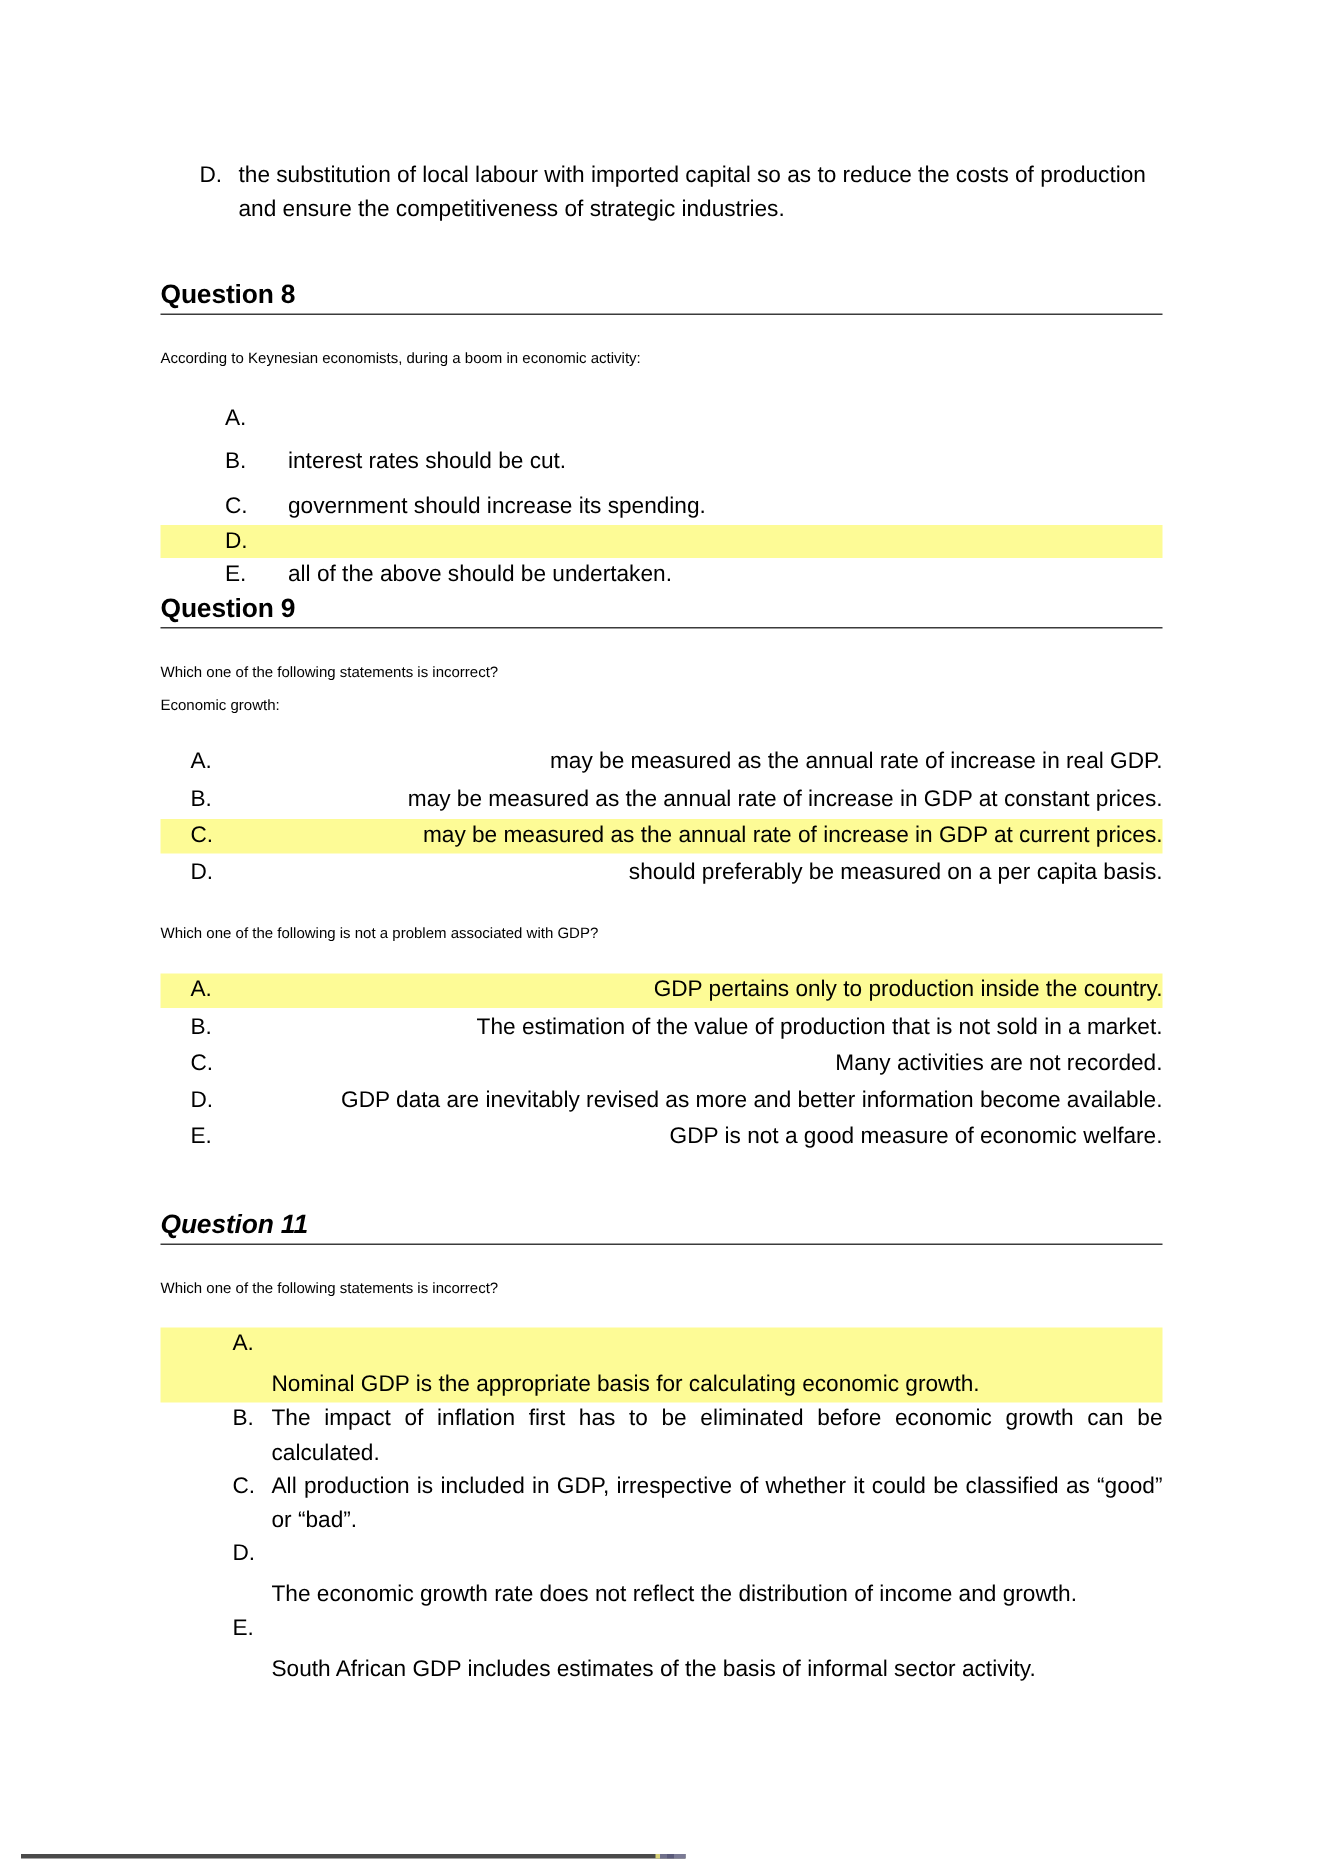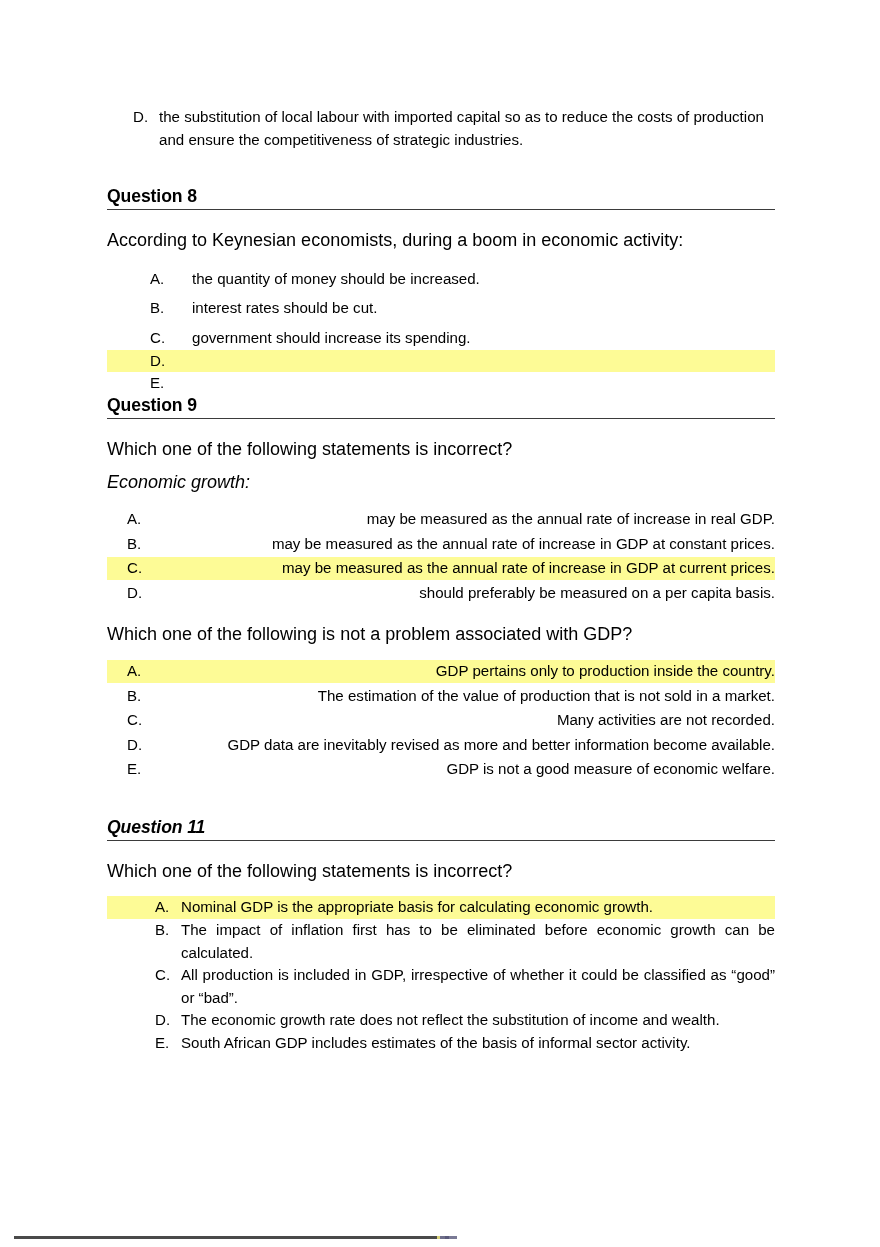--- a/index.html
+++ b/index.html
@@ -58,21 +58,21 @@
   .q-head {
     font-size: 17.6px;
     font-weight: bold;
     letter-spacing: -0.1px;
     padding-bottom: 2px;
     border-bottom: 1.6px solid #3b3b3b;
     width: 668px;
   }
 
   .q-stem {
-    font-size: 18px;
+    font-size: 10px;
     line-height: 22.6px;
   }
   .q-stem b { font-weight: normal; }
 
   
   .opts { width: 668px; }
 
   .opt-item {
     display: flex;
     align-items: flex-start;
@@ -93,33 +93,33 @@
   .opts.style-tight .opt-letter { width: 26px; }
   .opts.style-tight .opt-text { text-align: right; }
 
   
   .opts.style-justify .opt-item { padding-left: 48px; }
   .opts.style-justify .opt-letter { width: 26px; }
   .opts.style-justify .opt-text {
     text-align: justify;
     text-justify: inter-word;
   }
-  .opts.style-justify .opt-text.nojust { text-align: left; }
+  .opts.style-justify .opt-text.nojust { text-align: left; margin-top: 27px; }
 
   .opt-item.hl { background: #fdfb96; }
 
   
   .sp-q8-head  { margin-top: 35px; }
   .sp-q8-stem  { margin-top: 19px; }
   .sp-q8-opts  { margin-top: 16px; }
   .opts.style-wide .opt-item.gap { margin-top: 7px; }
 
   .sp-q9-head  { }
   .sp-q9-stem  { margin-top: 19px; }
-  .sp-q9-stem2 { margin-top: 11px; font-style: italic; }
+  .sp-q9-stem2 { margin-top: 0; }
   .sp-q9-opts  { margin-top: 14px; }
   .opts.style-tight .opt-item.gap { margin-top: 2px; }
 
   .sp-q10-head { margin-top: 34px; }
   .sp-q10-stem { margin-top: 19px; }
   .sp-q10-opts { margin-top: 14px; }
 
   .sp-q11-head { margin-top: 36px; font-style: italic; }
   .sp-q11-stem { margin-top: 19px; }
   .sp-q11-opts { margin-top: 14px; }
@@ -157,35 +157,35 @@
       </div>
     </div>
 
     <div class="q-head sp-q8-head">Question 8</div>
     <div class="q-stem sp-q8-stem">
       <span>According to Keynesian economists, during a boom in economic activity:</span><b></b><span></span>
     </div>
     <div class="opts style-wide sp-q8-opts">
       <div class="opt-item gap">
         <span class="opt-letter">A.</span>
-        <span class="opt-text">the quantity of money should be increased.</span>
       </div>
       <div class="opt-item gap">
         <span class="opt-letter">B.</span>
         <span class="opt-text">interest rates should be cut.</span>
       </div>
       <div class="opt-item gap">
         <span class="opt-letter">C.</span>
         <span class="opt-text">government should increase its spending.</span>
       </div>
       <div class="opt-item hl">
         <span class="opt-letter">D.</span>
       </div>
       <div class="opt-item">
         <span class="opt-letter">E.</span>
+        <span class="opt-text">all of the above should be undertaken.</span>
       </div>
     </div>
 
     <div class="q-head sp-q9-head">Question 9</div>
     <div class="q-stem sp-q9-stem">
       <span>Which one of the following statements is </span><b>incorrect</b><span>?</span>
     </div>
     <div class="q-stem sp-q9-stem2">Economic growth:</div>
     <div class="opts style-tight sp-q9-opts">
       <div class="opt-item gap">
@@ -244,21 +244,21 @@
       <div class="opt-item">
         <span class="opt-letter">B.</span>
         <span class="opt-text">The impact of inflation first has to be eliminated before economic growth can be calculated.</span>
       </div>
       <div class="opt-item">
         <span class="opt-letter">C.</span>
         <span class="opt-text">All production is included in GDP, irrespective of whether it could be classified as “good” or “bad”.</span>
       </div>
       <div class="opt-item">
         <span class="opt-letter">D.</span>
-        <span class="opt-text nojust">The economic growth rate does not reflect the substitution of income and wealth.</span>
+        <span class="opt-text nojust">The economic growth rate does not reflect the distribution of income and growth.</span>
       </div>
       <div class="opt-item">
         <span class="opt-letter">E.</span>
         <span class="opt-text nojust">South African GDP includes estimates of the basis of informal sector activity.</span>
       </div>
     </div>
 
   </div>
 
   <div class="footer-rule"></div>

